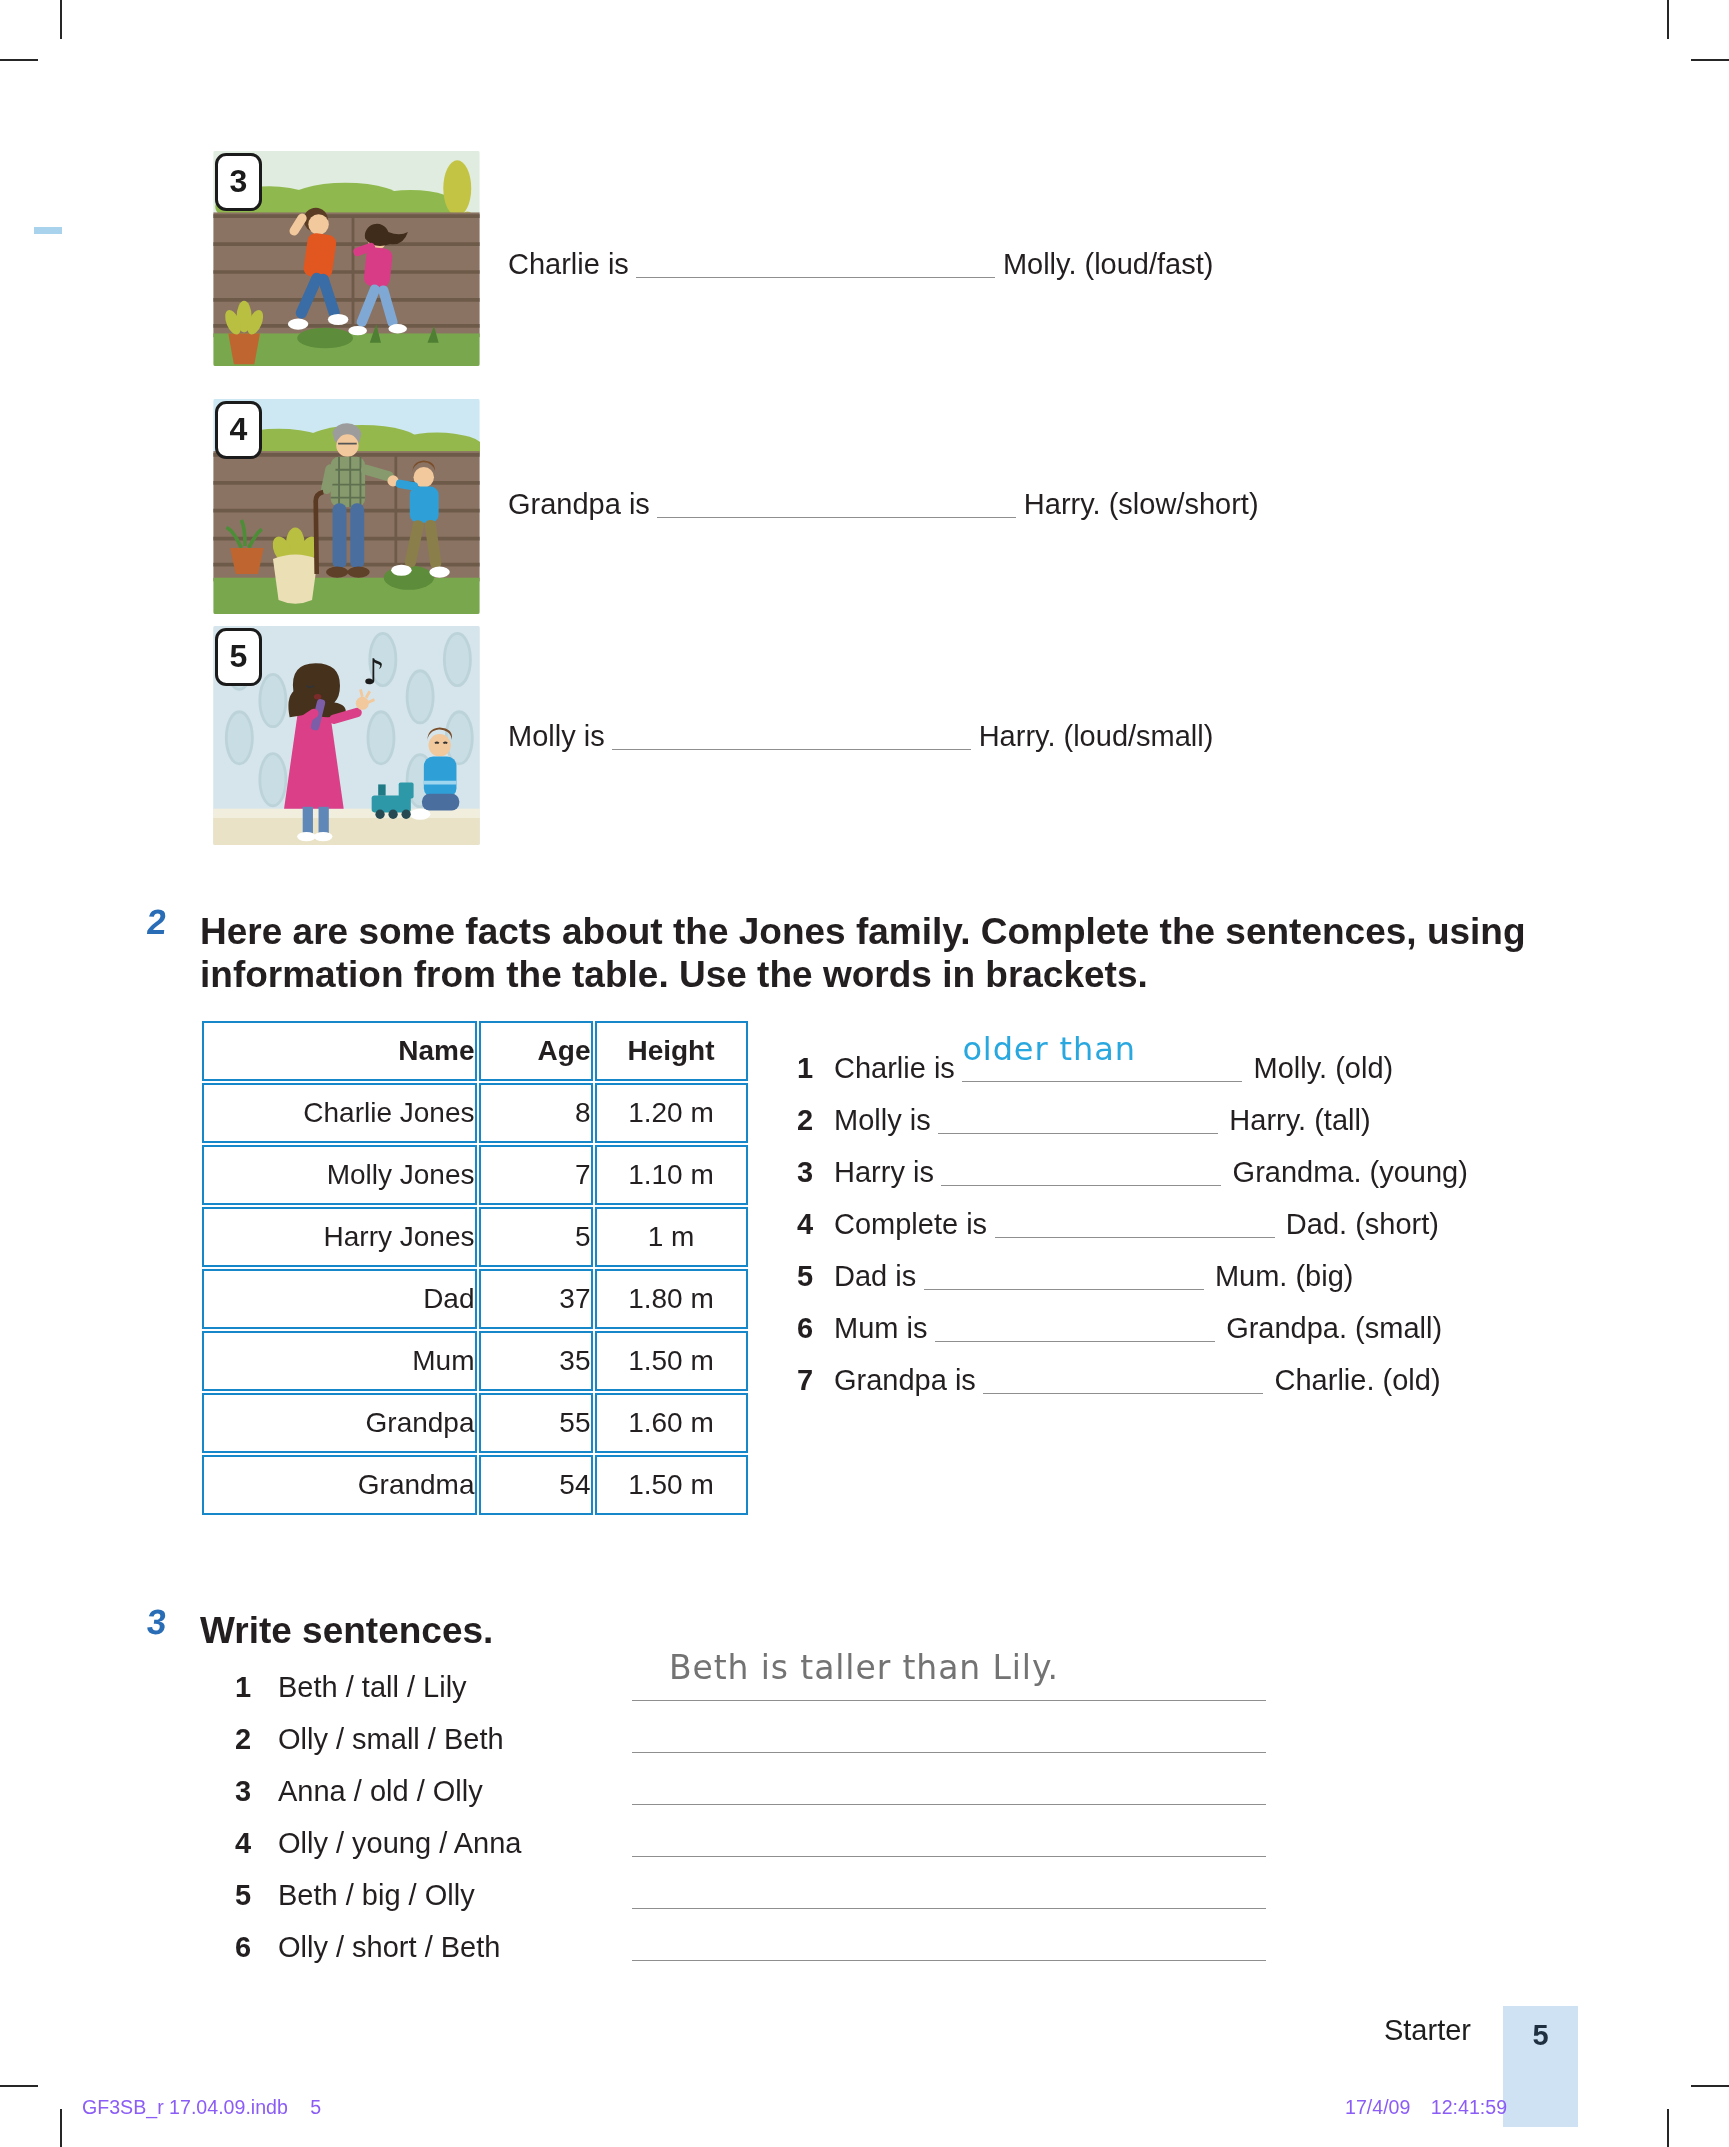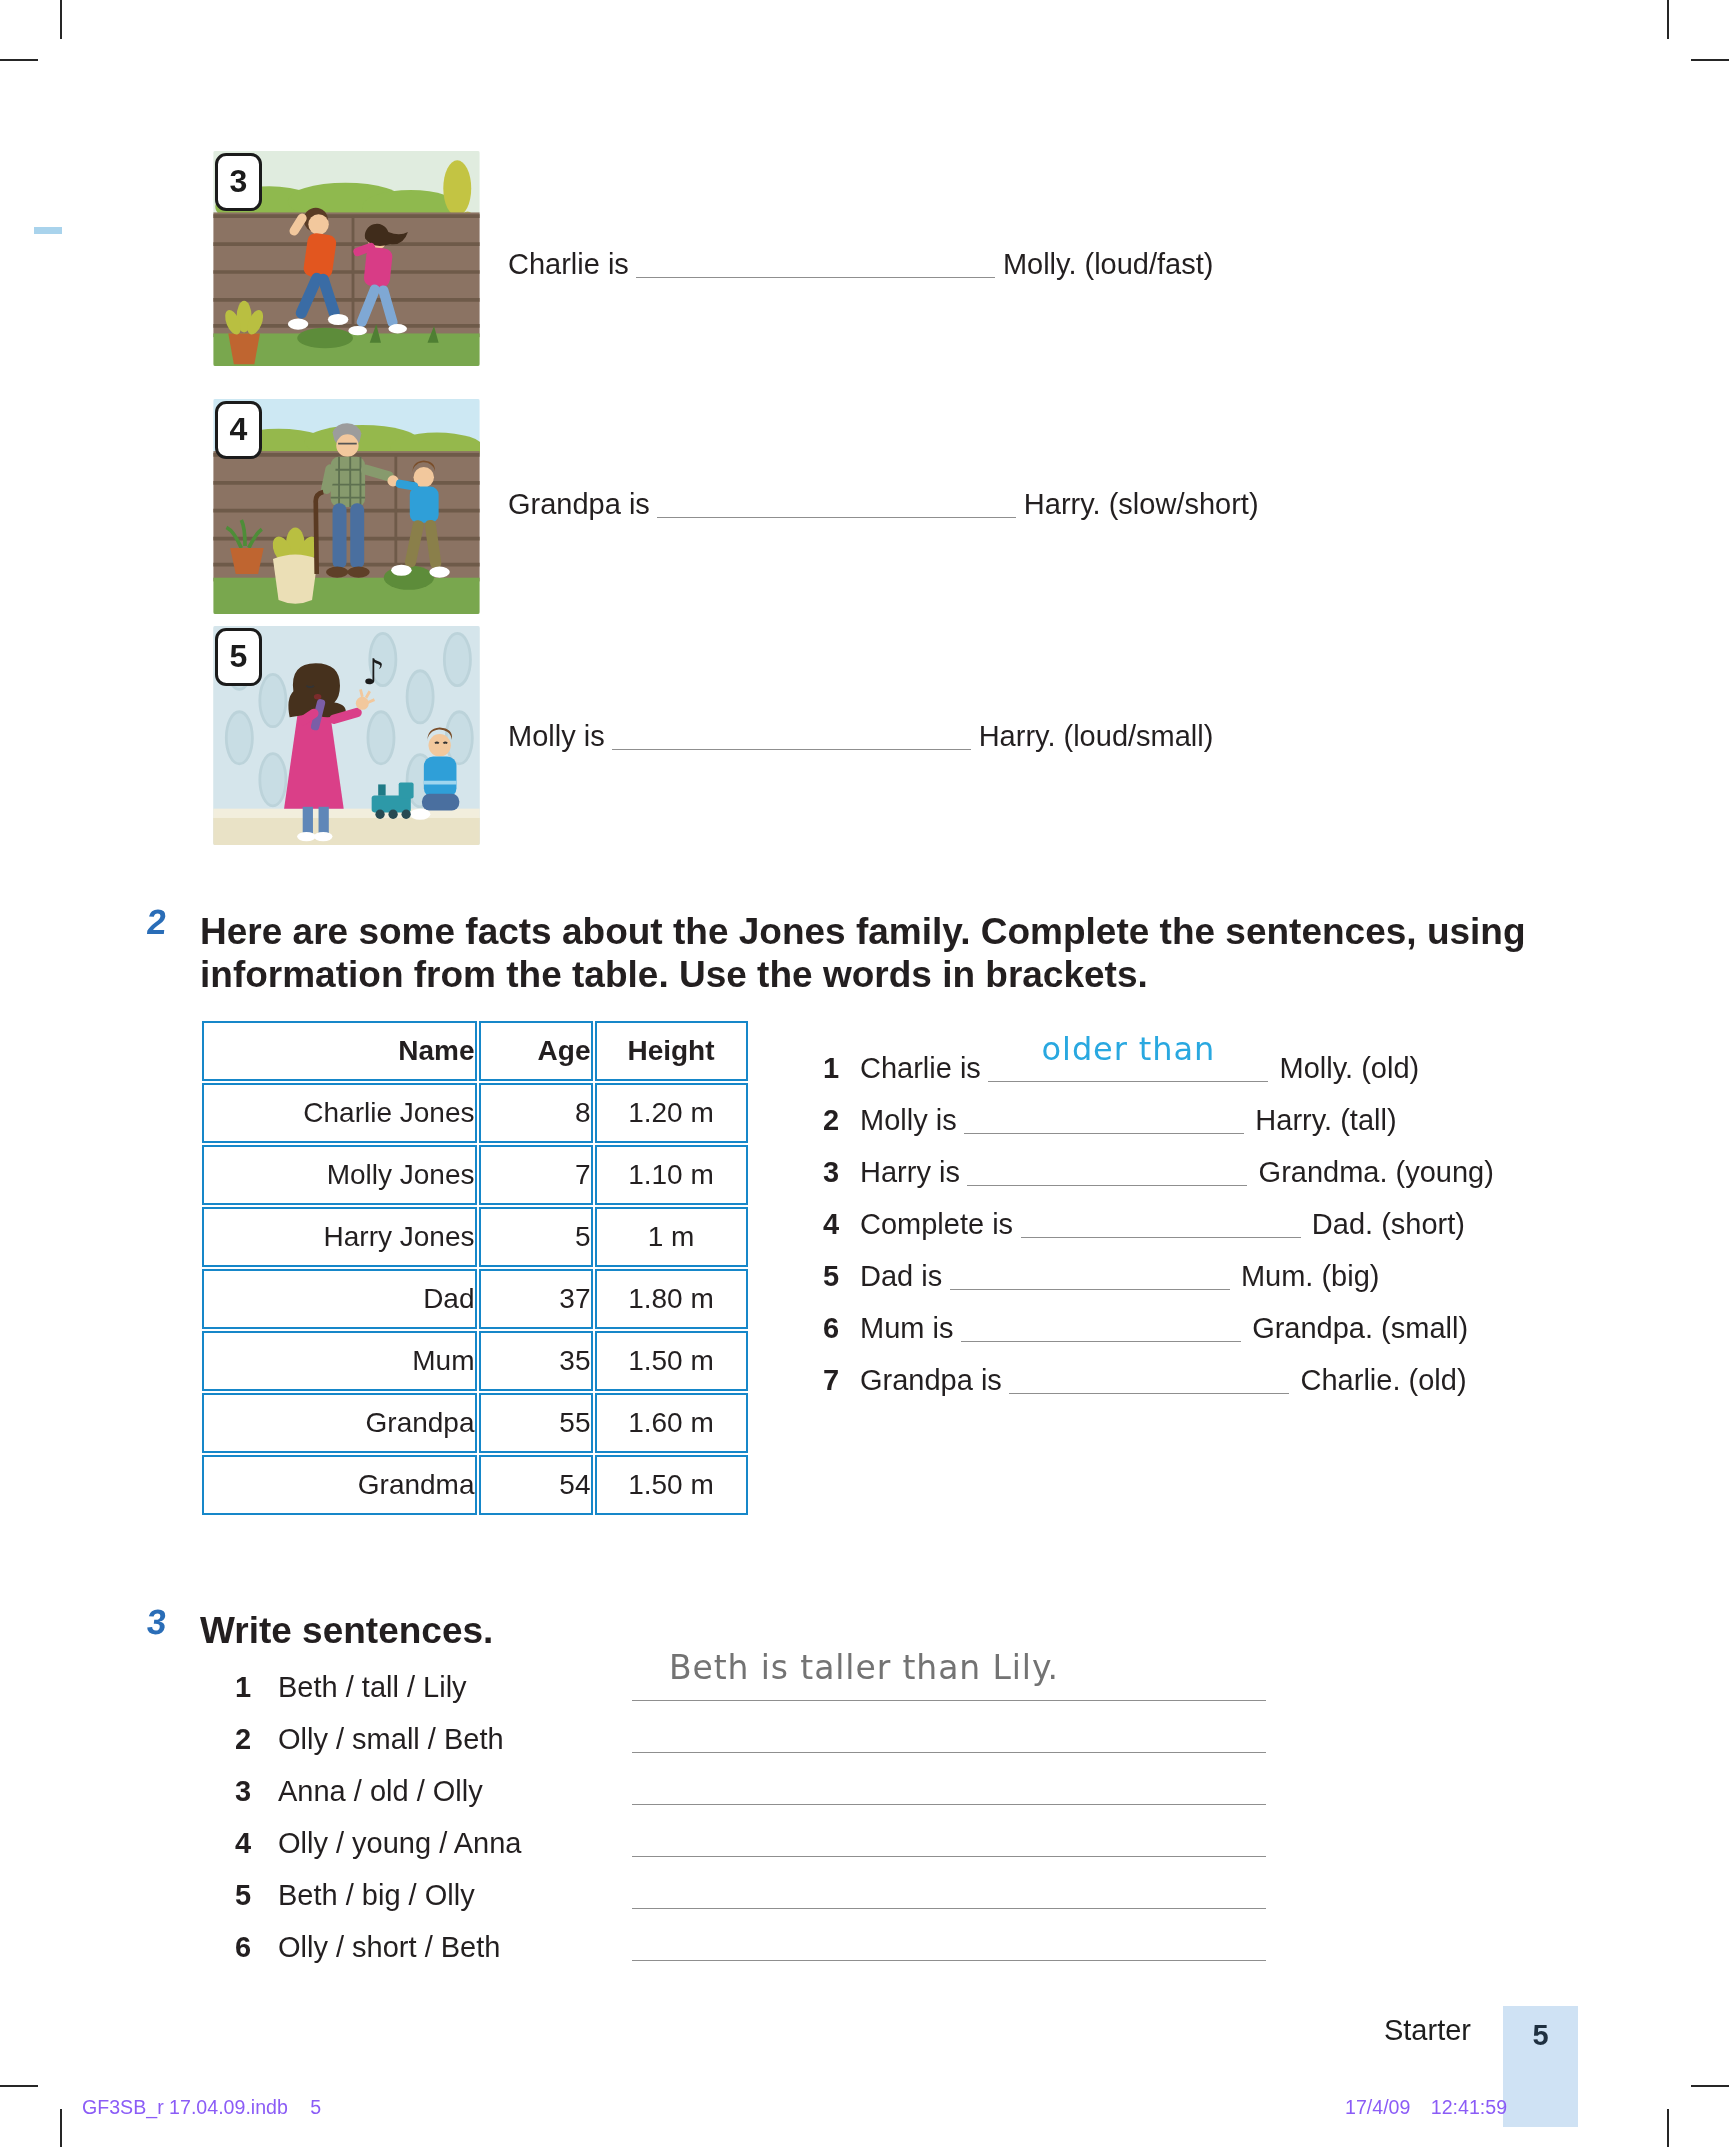--- a/index.html
+++ b/index.html
@@ -32,24 +32,24 @@
   table.jones{position:absolute;left:200px;top:1019px;border-collapse:separate;border-spacing:2.8px;
               font-size:28px;color:#231f20;}
   .jones th,.jones td{border:2.8px solid #1687c9;background:#fff;height:56px;padding:0;font-weight:normal;}
   .jones th{font-weight:bold;}
   .cw1{width:250px;text-align:right;padding-left:20.5px !important;}
   .cw2{width:110px;text-align:right;}
   .cw3{width:149px;text-align:center;}
 
   
   .ex2-list{position:absolute;left:797px;top:1042px;font-size:29px;}
-  .ex2-row{height:52px;line-height:52px;white-space:nowrap;margin-left:26px;}
+  .ex2-row{height:52px;line-height:52px;white-space:nowrap;}
   .ex2-row .num{display:inline-block;width:37px;font-weight:bold;}
   .tail{margin-left:3.7px;}
-  .hand{position:absolute;left:0;right:0;bottom:5.6px;text-align:center;font-size:32px;
+  .hand{position:absolute;left:0;right:0;bottom:5.6px;text-align:left;font-size:32px;
         color:#29a8e0;font-family:"DejaVu Sans",sans-serif;letter-spacing:0.9px;}
 
   
   .ex3-list{position:absolute;left:207px;top:1661px;font-size:29px;margin-left:28px;}
   .ex3-row{height:52px;line-height:52px;white-space:nowrap;}
   .ex3-row .num{display:inline-block;width:43px;font-weight:bold;}
   .prompt{display:inline-block;width:354px;}
   .blank3{display:inline-block;width:634px;height:9.3px;border-bottom:1.9px solid #8f8f8f;
           position:relative;vertical-align:-3.7px;}
   .hand3{position:absolute;left:37px;bottom:5.6px;font-size:33px;color:#737373;

